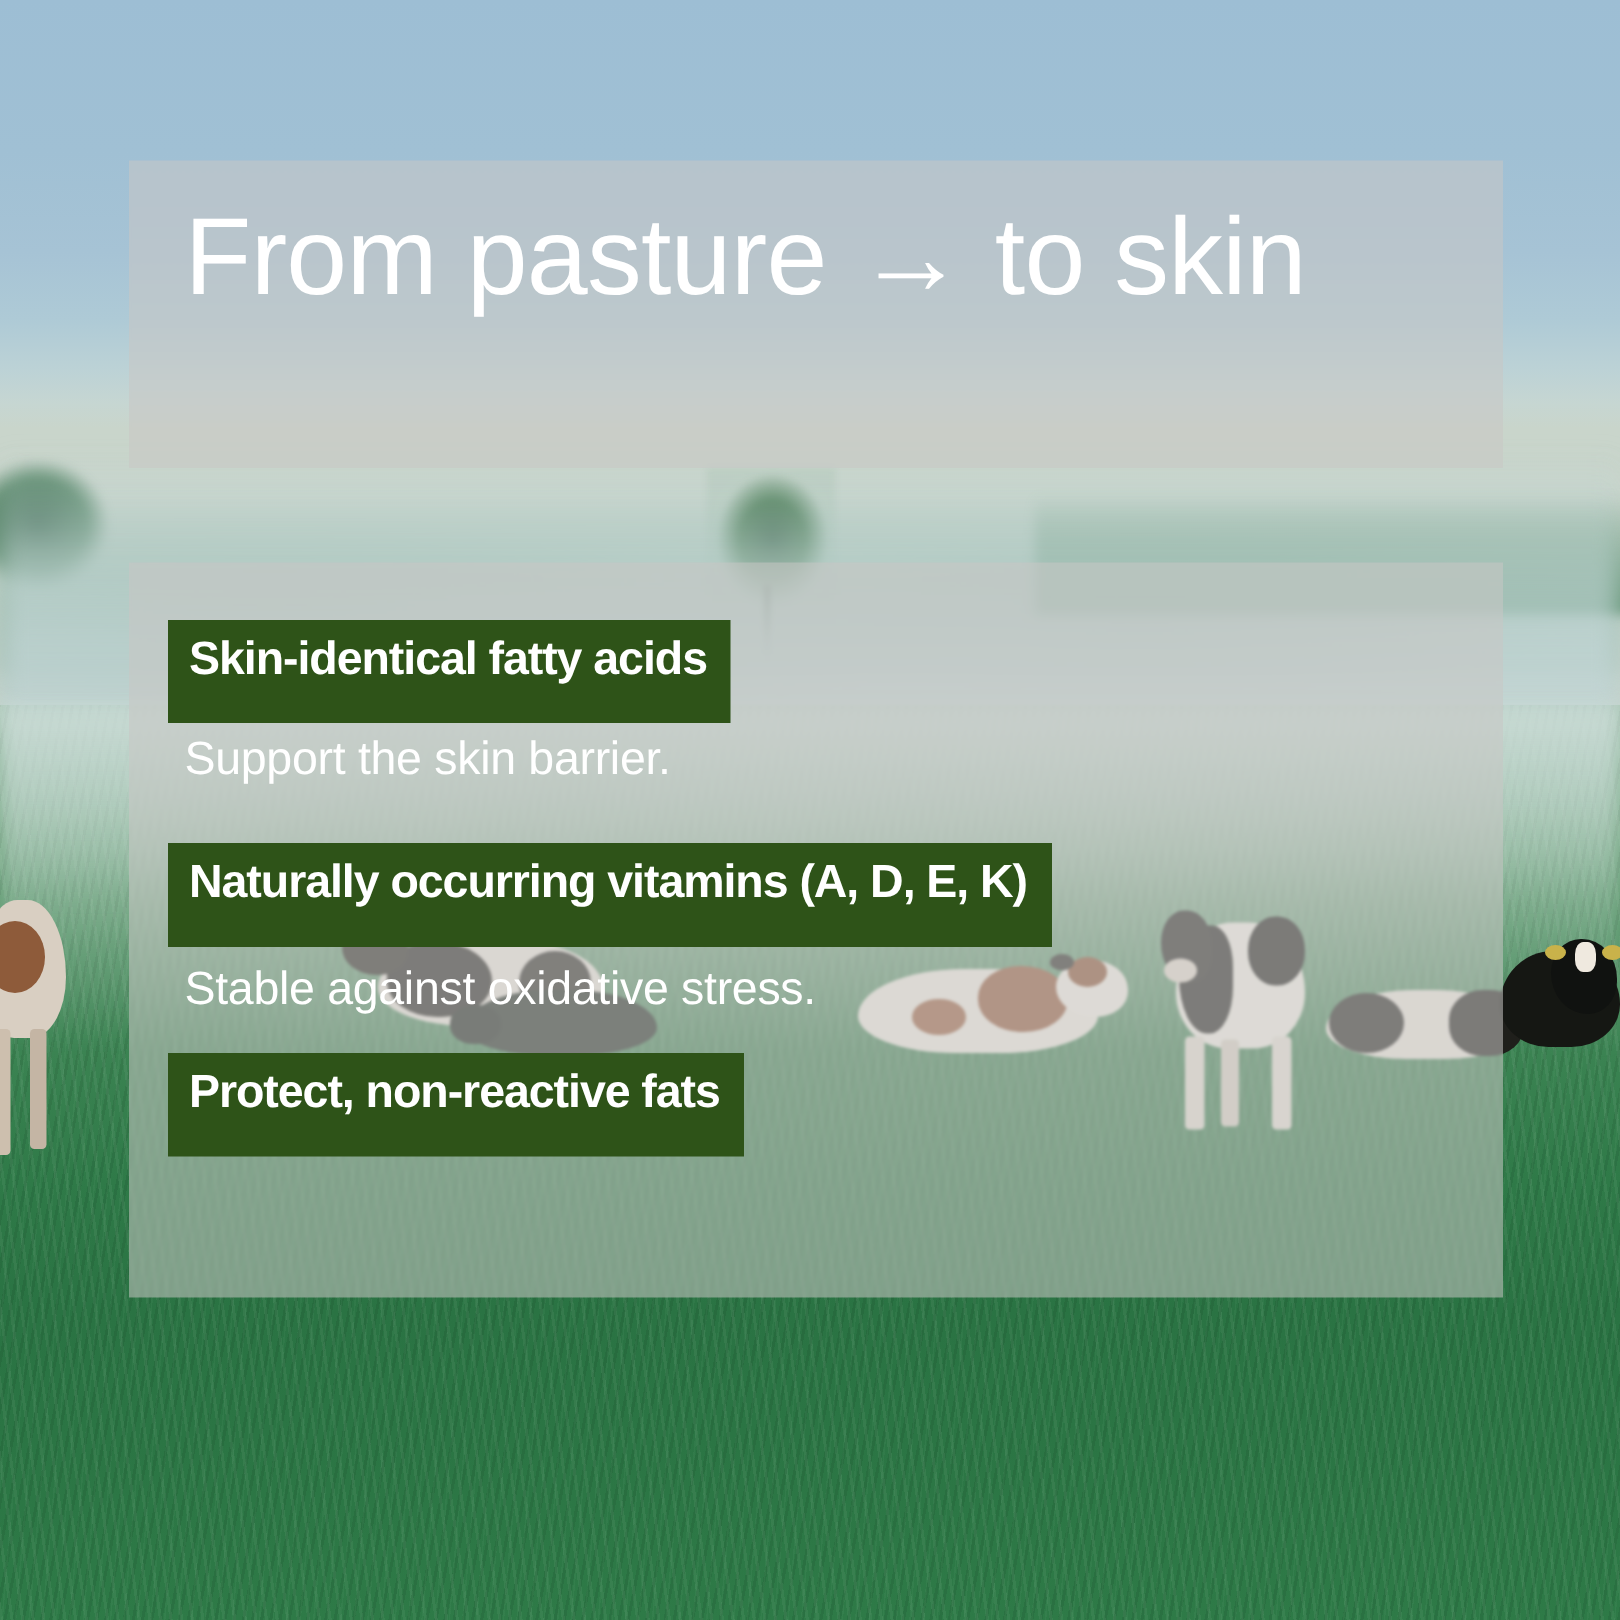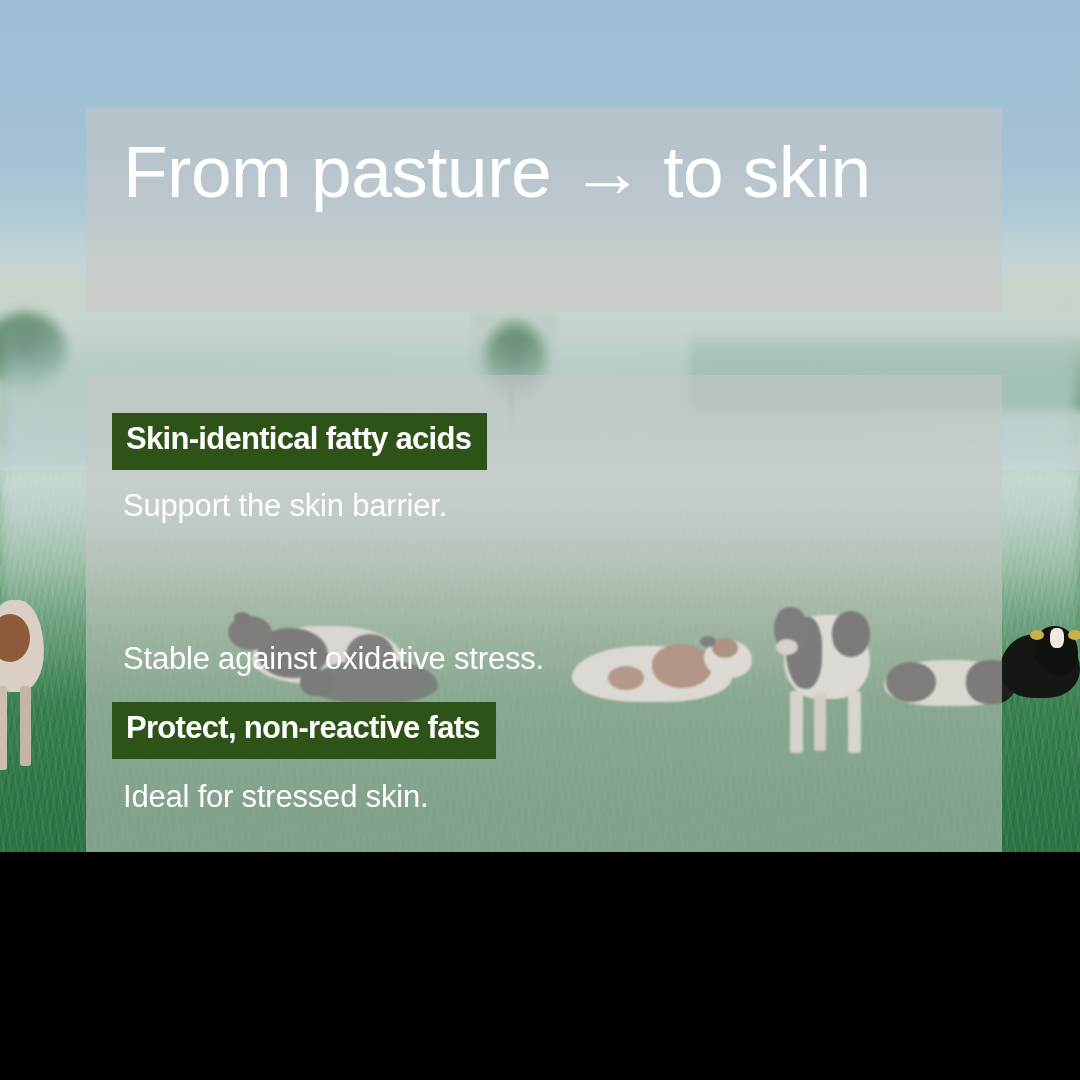--- a/index.html
+++ b/index.html
@@ -3,21 +3,21 @@
 <meta charset="utf-8">
 <style>
   html, body {
     margin: 0;
     padding: 0;
     background: #000;
   }
   #canvas {
     position: relative;
     width: 1080px;
-    height: 852px;
+    height: 1080px;
     overflow: hidden;
     font-family: "Liberation Sans", sans-serif;
     background: #9cbdd3;
   }
 
   
   .bg-layer { position: absolute; left: 0; top: 0; width: 1080px; height: 1080px; }
 
   .sky {
     background: linear-gradient(to bottom,
@@ -141,21 +141,21 @@
   }
 
   .point { position: absolute; left: 112px; }
   .badge {
     display: inline-block;
     background: #2e5318;
     color: #ffffff;
     font-size: 31px;
     font-weight: 700;
     letter-spacing: -0.7px;
-    padding: 10px 16px 16px 14px;
+    padding: 10px 16px 28px 14px;
     white-space: nowrap;
     line-height: 1.0;
   }
   .desc {
     position: absolute; left: 123px;
     color: #ffffff;
     font-size: 31px;
     font-weight: 300;
     letter-spacing: -0.2px;
     white-space: nowrap;
@@ -244,20 +244,22 @@
   <div class="panel" id="header-panel"></div>
   <div id="title">From pasture → to skin</div>
 
   <div class="panel" id="body-panel"></div>
 
   <div class="point" id="p1-badge">
     <span class="badge">Skin-identical fatty acids</span>
   </div>
   <div class="desc" id="p1-desc">Support the skin barrier.</div>
 
+  <div class="point" id="p2-badge">
+    <span class="badge">Naturally occurring vitamins (A, D, E, K)</span>
+  </div>
   <div class="desc" id="p2-desc">Stable against oxidative stress.</div>
 
   <div class="point" id="p3-badge">
     <span class="badge">Protect, non-reactive fats</span>
   </div>
-  <div class="desc" id="p3-desc">Ideal for stressed skin.</div>
 
 </div>
 
 </body></html>

